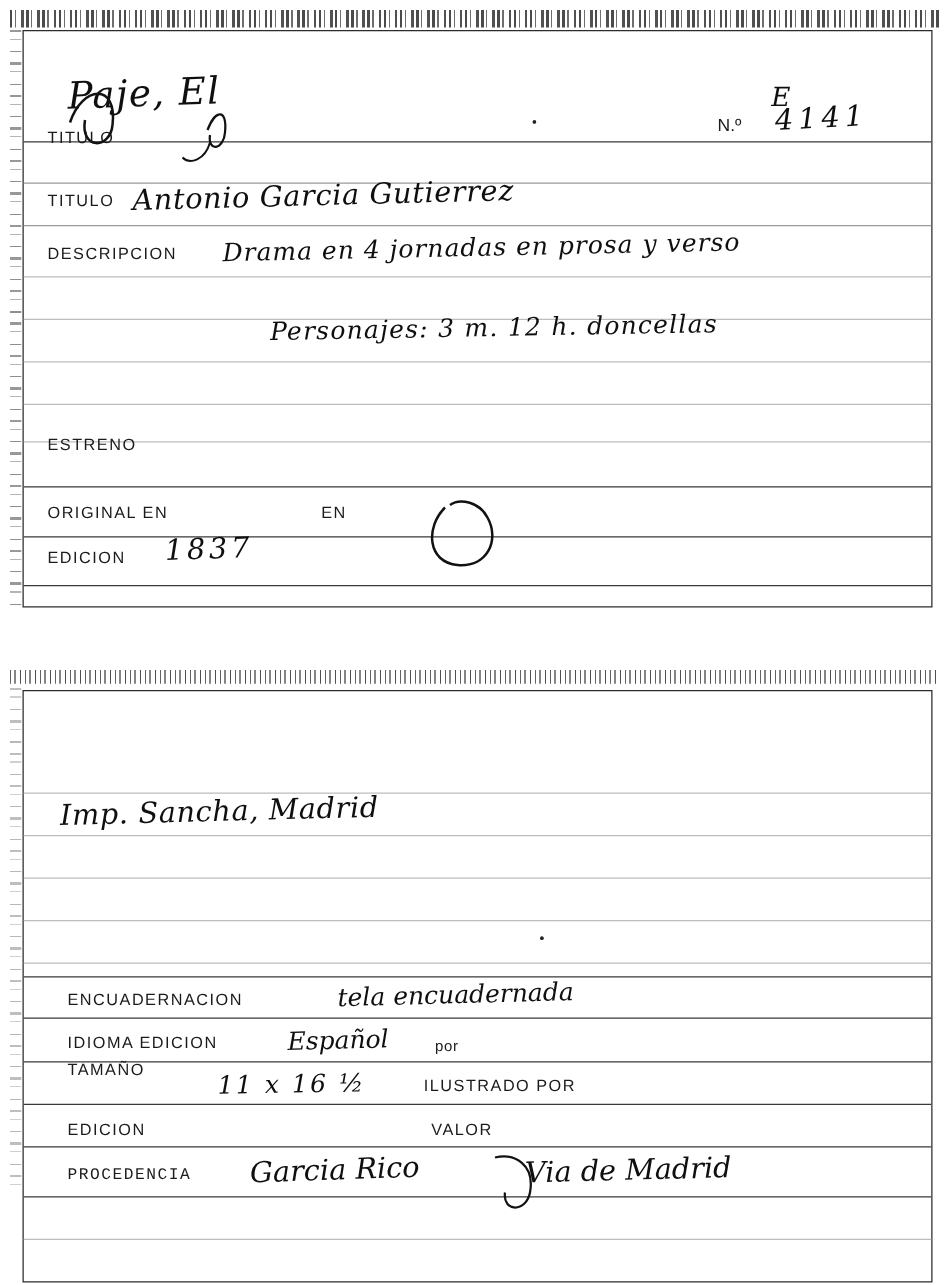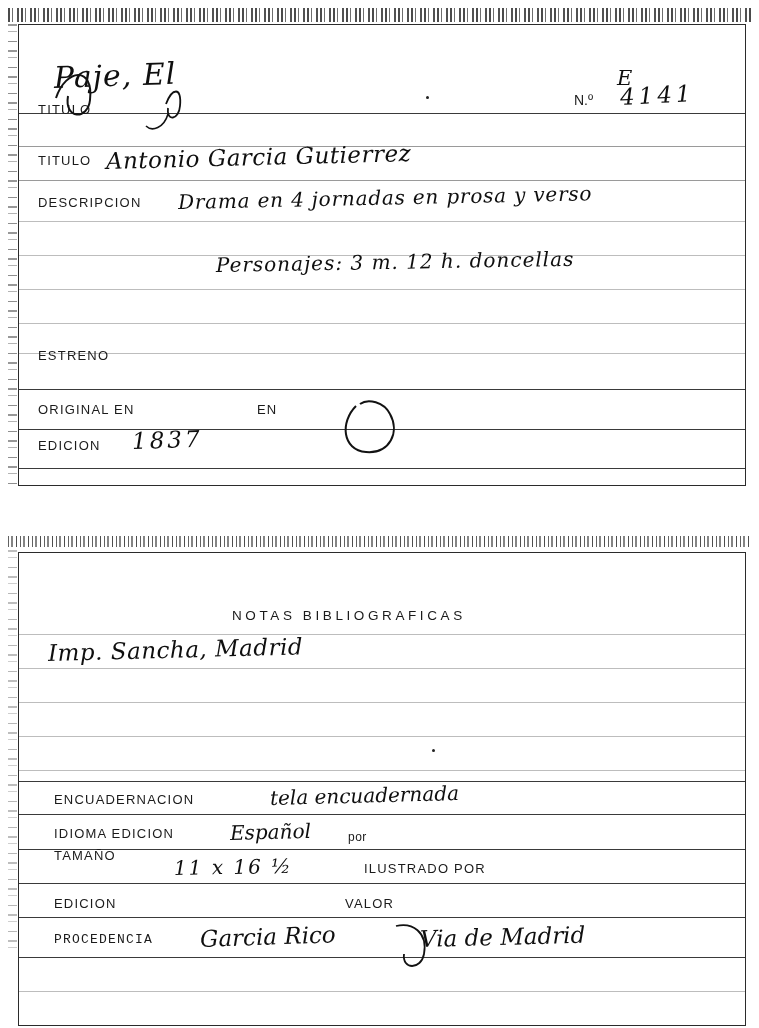--- a/index.html
+++ b/index.html
@@ -186,40 +186,39 @@
   </div>
 
   <div class="card" style="left:8px; top:536px; width:744px; height:492px;">
 
     <div class="scan-edge soft" style="left:0; top:0; width:744px;"></div>
 
     <div class="speckle" style="left:0px; top:14px; height:400px; opacity:.35;"></div>
 
     <div class="frame" style="left:10px; top:16px; width:728px; height:474px; border-color:#2b2b2b;"></div>
 
-    <div class="label heading" style="left:224px; top:72px;">NOTAS BIBLIOGRAFICAS</div>
 
     <div class="rule light" style="left:11px; top:98px; width:726px;"></div>
     <div class="rule light" style="left:11px; top:132px; width:726px;"></div>
     <div class="rule light" style="left:11px; top:166px; width:726px;"></div>
     <div class="rule light" style="left:11px; top:200px; width:726px;"></div>
     <div class="rule light" style="left:11px; top:234px; width:726px;"></div>
     <div class="rule dark" style="left:11px; top:245px; width:726px;"></div>
     <div class="rule dark" style="left:11px; top:278px; width:726px;"></div>
     <div class="rule dark" style="left:11px; top:313px; width:726px;"></div>
     <div class="rule dark" style="left:11px; top:347px; width:726px;"></div>
     <div class="rule dark" style="left:11px; top:381px; width:726px;"></div>
     <div class="rule dark" style="left:11px; top:421px; width:726px;"></div>
     <div class="rule light" style="left:11px; top:455px; width:726px;"></div>
 
     <div class="label" style="left:46px; top:256px;">ENCUADERNACION</div>
     <div class="label" style="left:46px; top:290px;">IDIOMA EDICION</div>
     <div class="label sm" style="left:340px; top:294px; letter-spacing:.5px;">por</div>
     <div class="label" style="left:46px; top:312px;">TAMAÑO</div>
-    <div class="label" style="left:356px; top:325px;text-align:center;">ILUSTRADO POR</div>
+    <div class="label" style="left:331px; top:325px;text-align:center;">ILUSTRADO POR</div>
     <div class="label" style="left:46px; top:360px;">EDICION</div>
     <div class="label" style="left:337px; top:360px;">VALOR</div>
     <div class="label" style="left:46px; top:396px;font-family:Liberation Mono, monospace;">PROCEDENCIA</div>
 
     <div class="hand hw-lg" style="left:40px; top:104px; transform: rotate(-1.5deg); letter-spacing:.5px;">Imp. Sancha, Madrid</div>
 
     <div class="hand hw-md" style="left:262px; top:250px; transform: rotate(-1.5deg);">tela encuadernada</div>
 
     <div class="hand hw-md" style="left:222px; top:285px; transform: rotate(-1.5deg);">Español</div>
 

